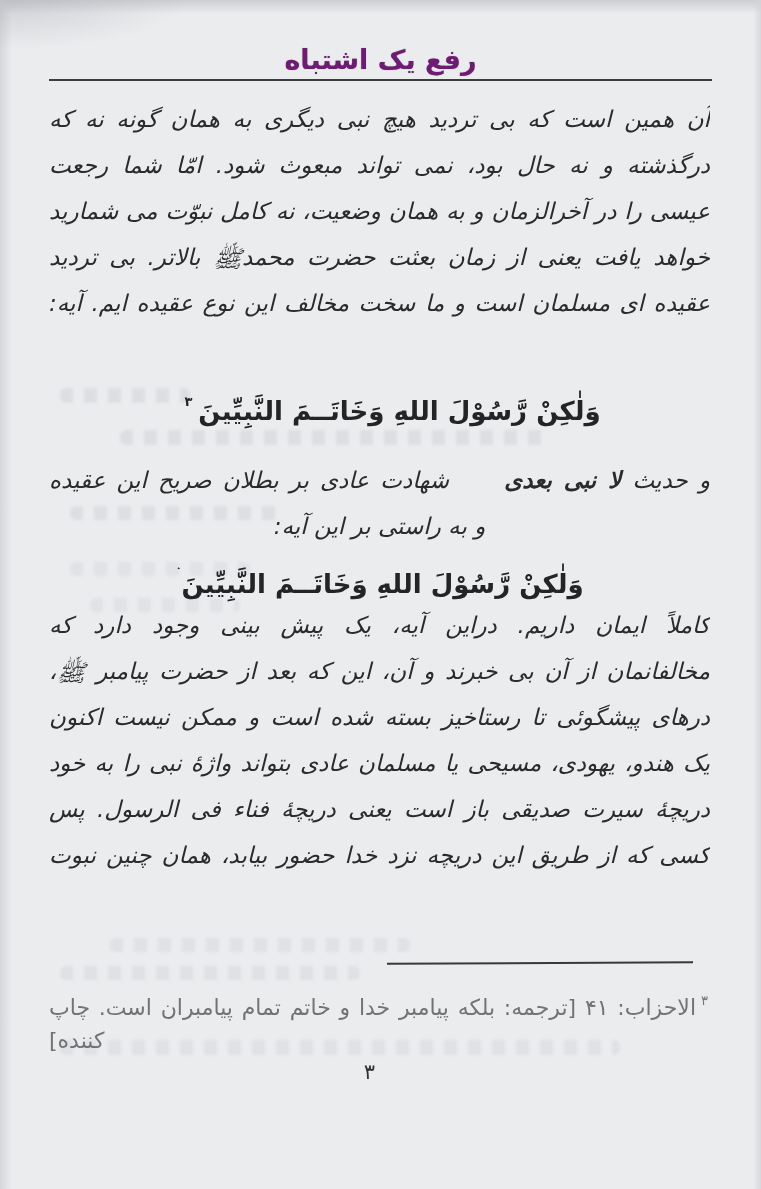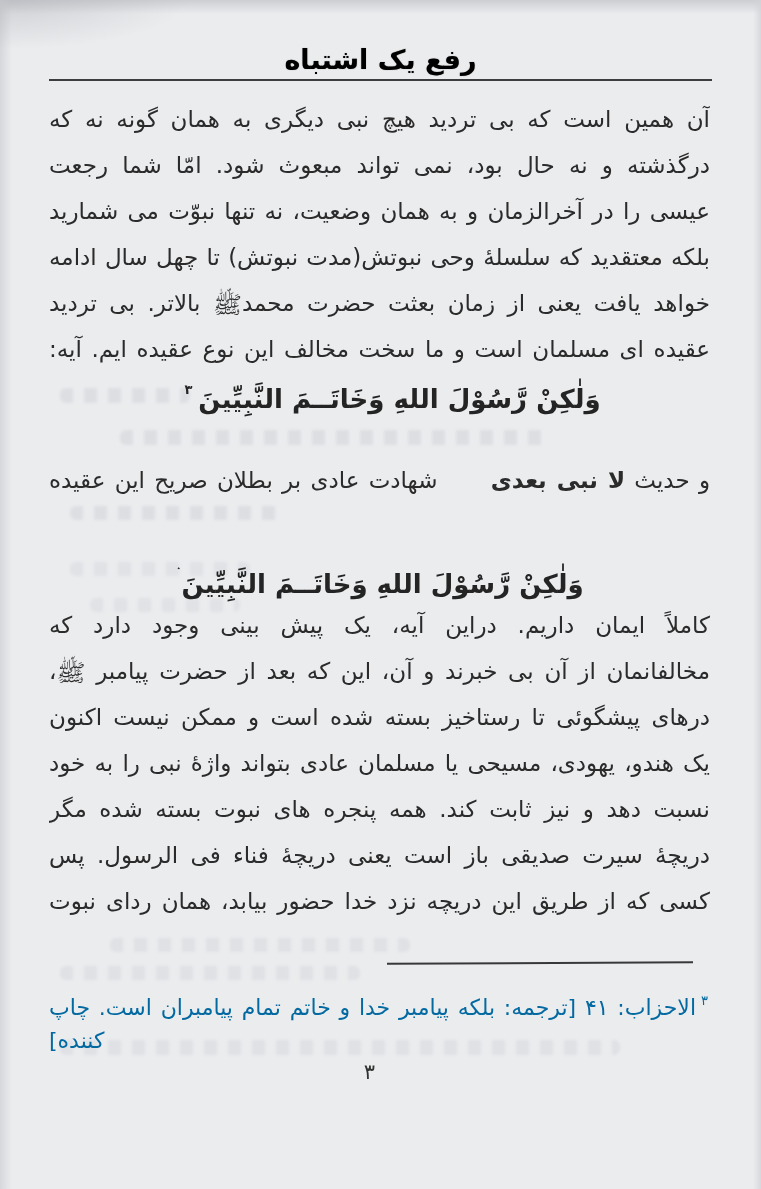--- a/index.html
+++ b/index.html
@@ -18,57 +18,57 @@
   .scan-left{position:absolute;top:0;left:0;bottom:0;width:12px;
     background:linear-gradient(90deg,#d6d7da, rgba(214,215,218,0));}
   .scan-corner{position:absolute;top:0;left:0;width:190px;height:50px;
     background:radial-gradient(ellipse at 0 0, rgba(170,172,178,.45), rgba(170,172,178,0) 70%);}
   .scan-right{position:absolute;top:0;right:0;bottom:0;width:8px;
     background:linear-gradient(270deg, rgba(210,211,215,.8), rgba(210,211,215,0));}
 
   .title{
     position:absolute;top:44px;left:0;right:0;
     text-align:center;
-    font-size:27px;font-weight:700;color:#000000;
+    font-size:27px;font-weight:700;color:#701a75;
     letter-spacing:0px;
     text-shadow:0 0 1px rgba(47,47,49,.55);
   }
   .header-rule{
     position:absolute;top:79px;left:49px;width:663px;height:2px;
     background:#3d3d40;
   }
 
   .body-text{
     position:absolute;left:49px;right:51px;top:96px;
     font-size:23px;line-height:46px;
   }
   .line{
     height:46px;line-height:46px;overflow:hidden;
-    text-align:justify;text-align-last:justify;
+    text-align:justify;text-align-last:justify;font-style:italic;
   }
   .line.center{text-align:center;text-align-last:center;}
   .bold{font-weight:700;margin-left:44px;}
   .seal{font-size:24px;line-height:1;vertical-align:-2px;}
 
   .verse{
     position:absolute;left:0;right:0;
     text-align:center;
     font-size:26px;font-weight:700;color:#242424;
     line-height:52px;height:52px;
   }
   .verse sup{font-size:13px;font-weight:700;vertical-align:14px;margin-right:6px;}
   .verse .stop{font-size:13px;vertical-align:14px;margin-right:4px;}
 
   .fn-rule{
     position:absolute;top:962px;left:387px;width:306px;height:2px;
     background:#38383a;transform:rotate(-0.3deg);
   }
   .footnote{
     position:absolute;left:49px;right:53px;top:981px;
-    font-size:22px;line-height:40px;color:#0369a1;
+    font-size:22px;line-height:40px;color:#737373;
   }
   .fn-line1{height:40px;overflow:hidden;text-align:justify;text-align-last:justify;}
   .fn-line1 sup{font-size:13px;vertical-align:10px;margin-left:5px;}
   .fn-line2{height:40px;text-align:right;text-align-last:left;}
 
   .page-number{
     position:absolute;top:1060px;left:0;right:22px;
     text-align:center;font-size:21px;color:#333;
   }
 
@@ -97,46 +97,45 @@
   <div class="ghost" style="top:938px;left:110px;width:300px;height:14px;opacity:.45;"></div>
   <div class="ghost" style="top:966px;left:60px;width:300px;height:14px;opacity:.45;"></div>
   <div class="ghost" style="top:1040px;left:60px;width:560px;height:15px;opacity:.45;"></div>
 
   <div class="title">رفع یک اشتباه</div>
   <div class="header-rule"></div>
 
   <div class="body-text" style="top:96px;">
     <div class="line">آن همین است که بی تردید هیچ نبی دیگری به همان گونه نه که</div>
     <div class="line">درگذشته و نه حال بود، نمی تواند مبعوث شود. امّا شما رجعت حضرت</div>
-    <div class="line">عیسی را در آخرالزمان و به همان وضعیت، نه تنها نبوّت می شمارید</div>
-    <div class="line">بلکه معتقدید که سلسلهٔ وحی نبوتش(مدت نبوتش) تا چهل سال ادامه</div>
+    <div class="line">عیسی را در آخرالزمان و به همان وضعیت، نه کامل نبوّت می شمارید</div>
     <div class="line"><span>خواهد یافت یعنی از زمان بعثت حضرت محمد</span><span class="seal">ﷺ</span><span> بالاتر. بی تردید چنین</span></div>
     <div class="line">عقیده ای مسلمان است و ما سخت مخالف این نوع عقیده ایم. آیه:</div>
   </div>
 
-  <div class="verse" style="top:364px;margin-left:24px;">
+  <div class="verse" style="top:376px;margin-left:24px;">
     <span>وَلٰكِنْ رَّسُوْلَ اللهِ وَخَاتَــمَ النَّبِيِّينَ</span><sup>۳</sup>
   </div>
 
   <div class="body-text" style="top:457px;">
     <div class="line"><span>و حدیث </span><span class="bold">لا نبی بعدی</span><span> شهادت عادی بر بطلان صریح این عقیده است</span></div>
+    <div class="line center">و به راستی بر این آیه:</div>
   </div>
 
   <div class="verse" style="top:549px;">
     <span>وَلٰكِنْ رَّسُوْلَ اللهِ وَخَاتَــمَ النَّبِيِّينَ</span><span class="stop">ۛ</span>
   </div>
 
   <div class="body-text" style="top:602px;">
     <div class="line">کاملاً ایمان داریم. دراین آیه، یک پیش بینی وجود دارد که</div>
     <div class="line"><span>مخالفانمان از آن بی خبرند و آن، این که بعد از حضرت پیامبر </span><span class="seal">ﷺ</span><span>،</span></div>
     <div class="line">درهای پیشگوئی تا رستاخیز بسته شده است و ممکن نیست اکنون</div>
     <div class="line">یک هندو، یهودی، مسیحی یا مسلمان عادی بتواند واژهٔ نبی را به خود</div>
-    <div class="line">نسبت دهد و نیز ثابت کند. همه پنجره های نبوت بسته شده مگر</div>
     <div class="line">دریچهٔ سیرت صدیقی باز است یعنی دریچهٔ فناء فی الرسول. پس</div>
-    <div class="line">کسی که از طریق این دریچه نزد خدا حضور بیابد، همان ردای نبوت</div>
+    <div class="line">کسی که از طریق این دریچه نزد خدا حضور بیابد، همان چنین نبوت</div>
   </div>
 
   <div class="fn-rule"></div>
   <div class="footnote">
     <div class="fn-line1"><sup>۳</sup><span>الاحزاب: ۴۱ [ترجمه:  بلکه پیامبر خدا و خاتمِ تمام پیامبران است. چاپ</span></div>
     <div class="fn-line2">کننده]</div>
   </div>
 
   <div class="page-number">۳</div>
 

